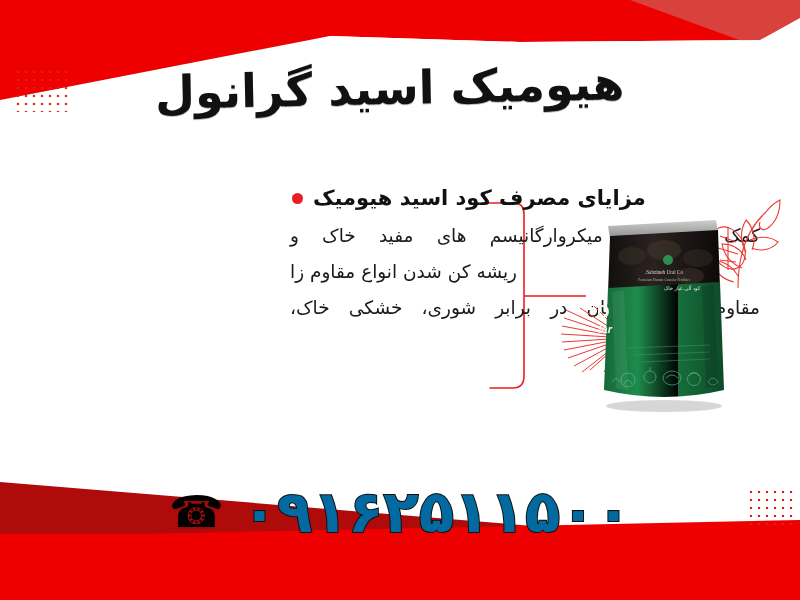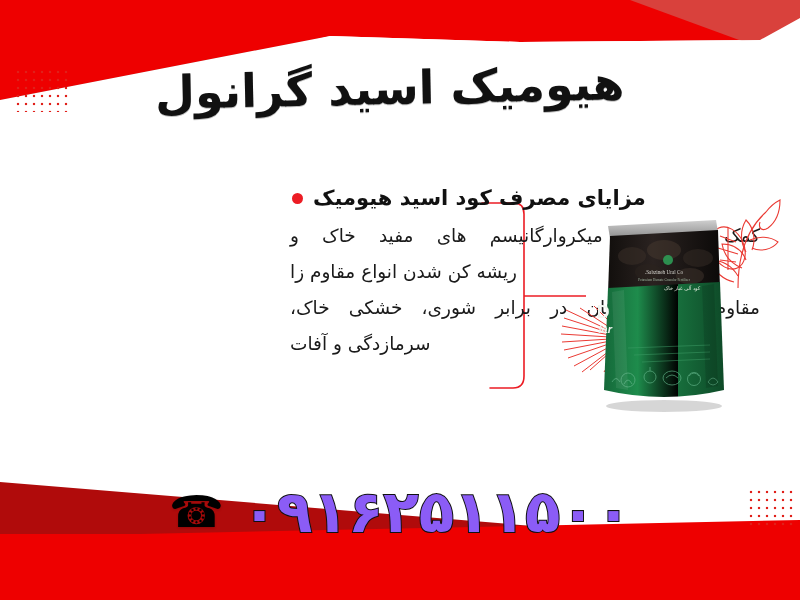--- a/index.html
+++ b/index.html
@@ -91,21 +91,21 @@
     display:flex;flex-direction:row;align-items:center;
     justify-content:center;gap:18px;
     direction:ltr;
   }
   .phone-icon{
     font-size:44px;line-height:1;
     filter:drop-shadow(0 1px 1px rgba(0,0,0,.18));
     user-select:none;
   }
   .phone-number{
-    font-size:58px;font-weight:700;color:#8b5cf6;
+    font-size:58px;font-weight:700;color:#0369a1;
     letter-spacing:2px;
     -webkit-text-stroke:2px #111111;
     paint-order:stroke fill;
     direction:ltr;unicode-bidi:bidi-override;
     white-space:nowrap;
   }
 </style>
 </head>
 <body>
 
@@ -130,21 +130,20 @@
   </svg>
 
   <div class="content">
     <div class="sub-head-row">
       <span class="bullet-dot"></span>
       <span class="sub-head">مزایای مصرف کود اسید هیومیک</span>
     </div>
     <div class="body-line">کمک به تکثیر میکروارگانیسم های مفید خاک و</div>
     <div class="body-line second">ریشه کن شدن انواع مقاوم زا</div>
     <div class="body-line">مقاوم کردن گیاهان در برابر شوری، خشکی خاک،</div>
-    <div class="body-line last">سرمازدگی و آفات</div>
   </div>
 
   <div class="product">
 
     <svg class="deco-leaf" viewBox="0 0 110 110">
       <g fill="none" stroke="#ea3a33" stroke-width="1.1">
         <path d="M58 92 C58 60 66 34 86 16"></path>
         <path d="M86 16 C92 8 96 6 100 4 C100 16 96 26 88 32 C82 36 78 32 80 26"></path>
         <path d="M62 72 C52 68 44 60 42 48 C54 48 62 54 66 64"></path>
         <path d="M66 56 C60 46 60 34 66 24 C74 32 76 44 72 54"></path>

